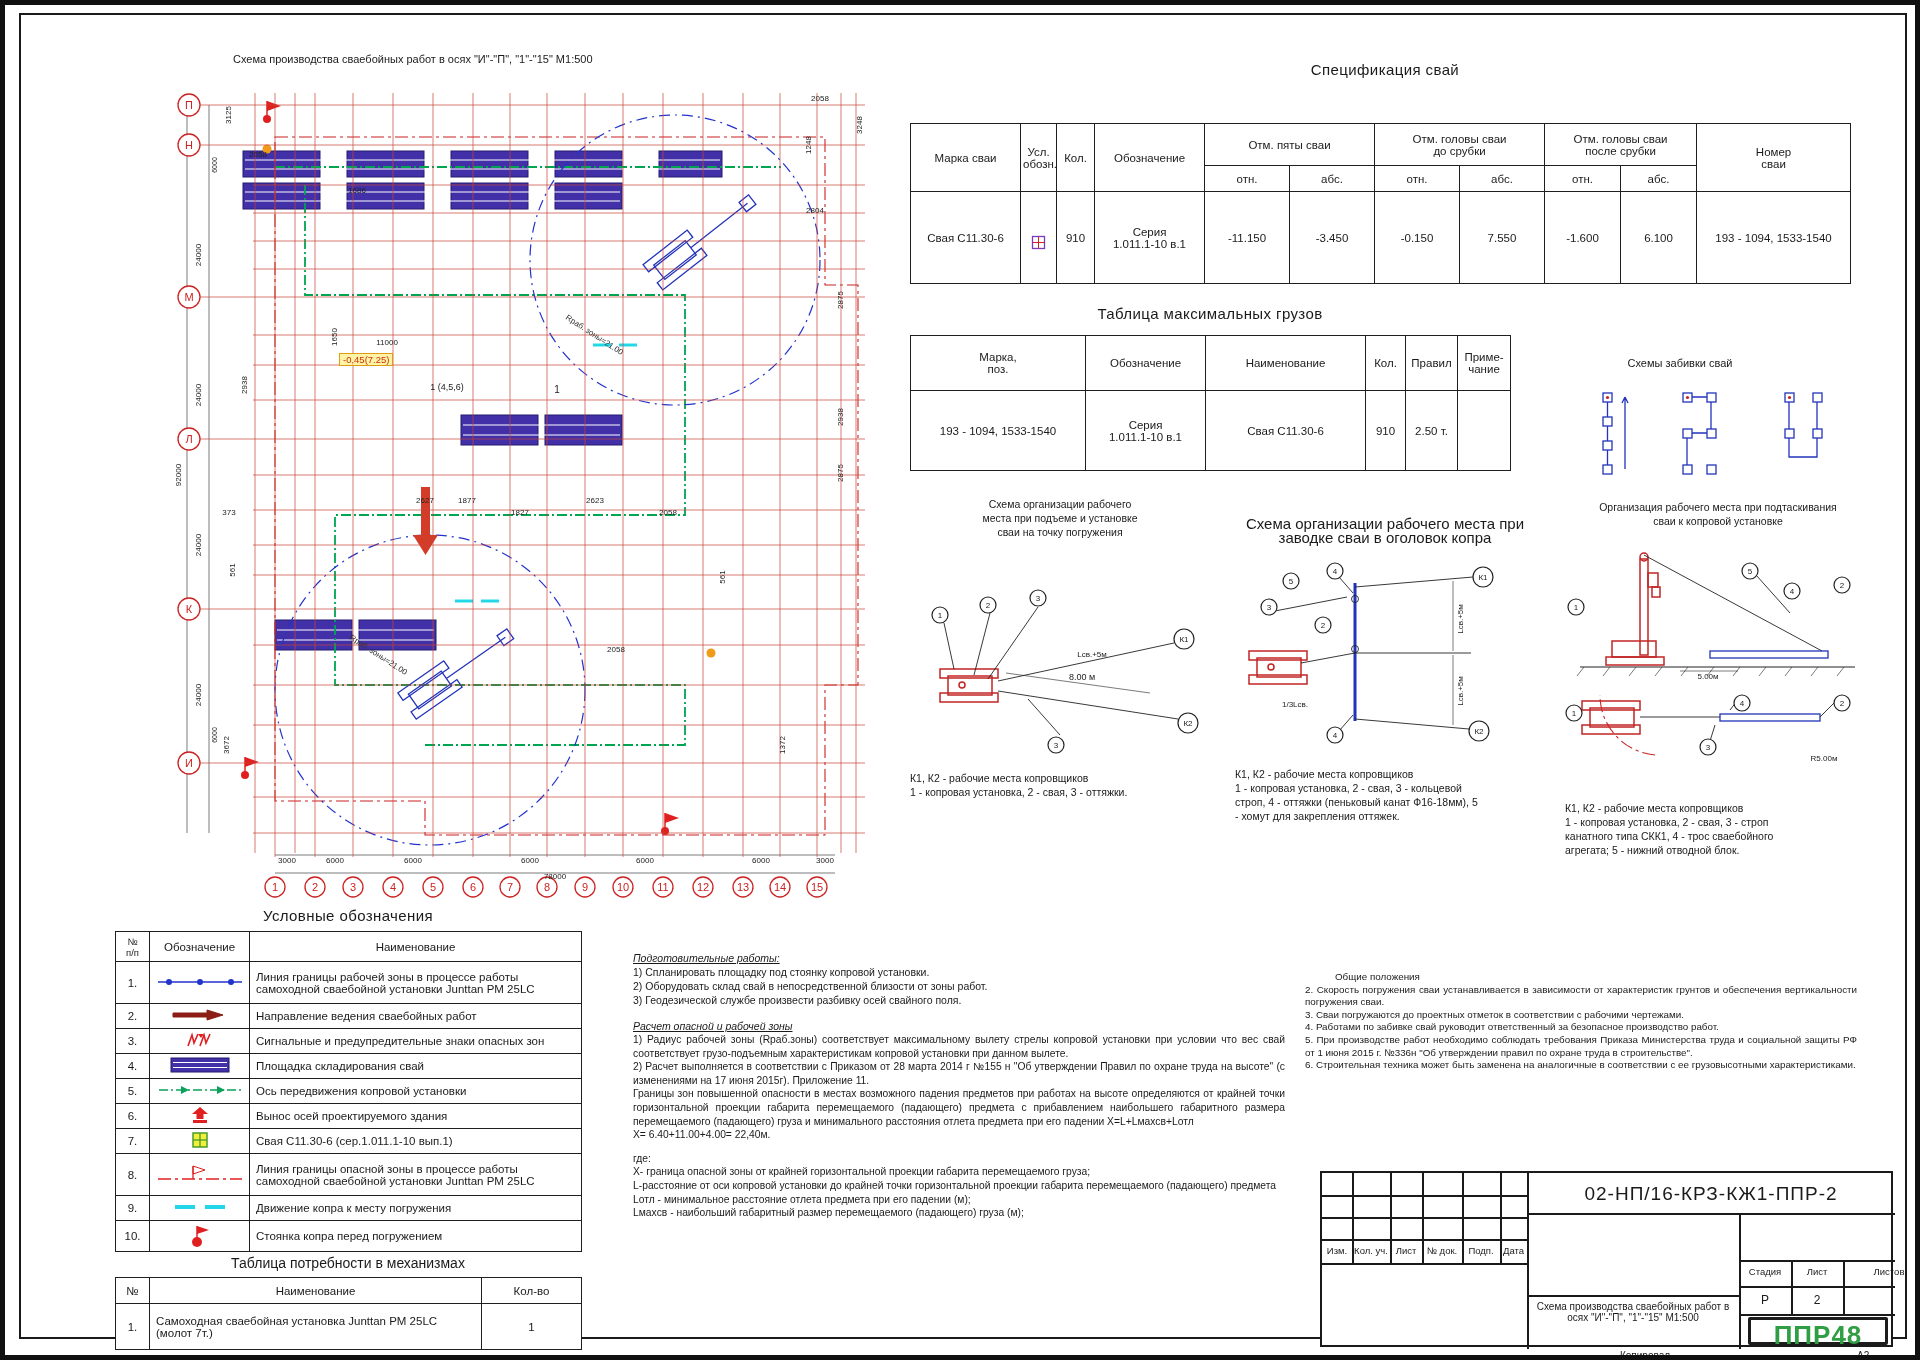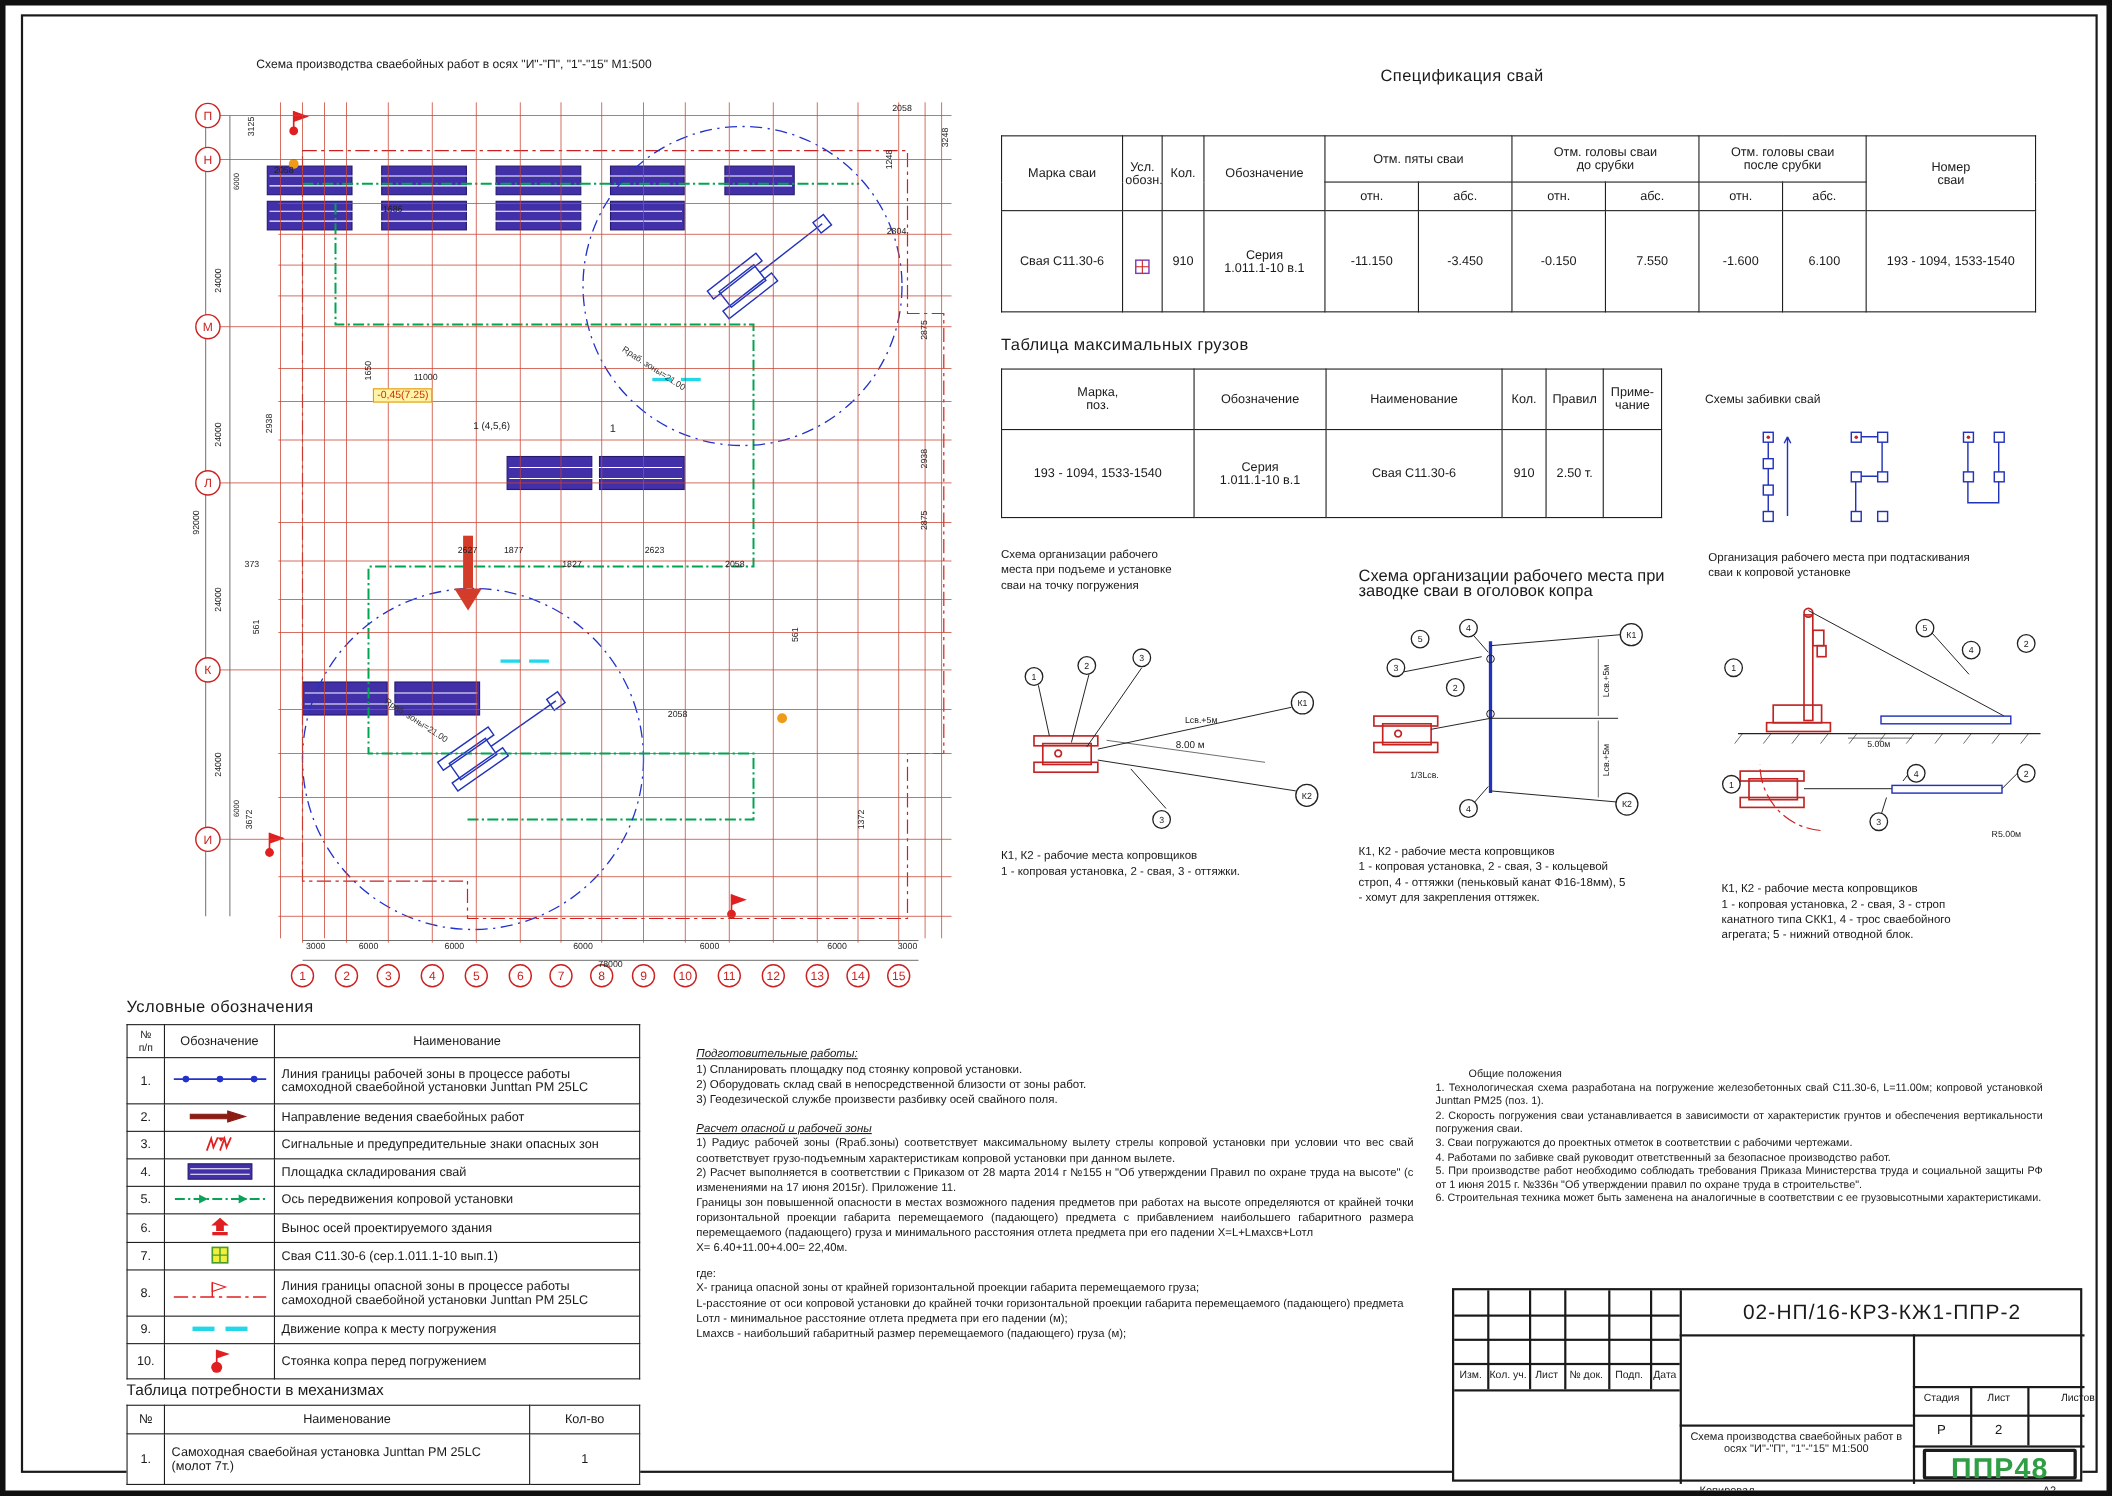--- a/index.html
+++ b/index.html
@@ -1,21 +1,21 @@
 <!DOCTYPE html>
 <html><head>
 <meta charset="utf-8">
 <style>
   html,body{margin:0;padding:0;background:#151515;}
   *{box-sizing:border-box;}
   .sheet{position:relative;width:1920px;height:1360px;background:#ffffff;border:5px solid #101010;
          font-family:"Liberation Sans",sans-serif;color:#1a1a1a;overflow:hidden;}
   .frame{position:absolute;left:14px;top:8px;right:8px;bottom:16px;border:2px solid #1a1a1a;pointer-events:none;}
   .t{position:absolute;}
-  .ctr{}
+  .ctr{text-align:center;}
   .ttl{font-size:15px;letter-spacing:.4px;}
   
   table.dt{border-collapse:collapse;table-layout:fixed;position:absolute;background:#fff;}
   .dt td{border:1.6px solid #1f1f1f;text-align:center;vertical-align:middle;font-size:11.5px;
          padding:1px 2px;white-space:pre-line;color:#1a1a1a;font-family:"Liberation Sans",sans-serif;}
   .dt td.l{text-align:left;padding-left:6px;}
   
   svg text{font-family:"Liberation Sans",sans-serif;}
   .grid{stroke:#c94433;stroke-width:.7;}
   .bub{fill:#fff;stroke:#cc2222;stroke-width:1.3;}
@@ -681,21 +681,20 @@
     <div style="height:10px;"></div>
     <div class="par">где:</div>
     <div class="par">X- граница опасной зоны от крайней горизонтальной проекции габарита перемещаемого груза;</div>
     <div class="par">L-расстояние от оси копровой установки до крайней точки горизонтальной проекции габарита перемещаемого (падающего) предмета</div>
     <div class="par">Lотл - минимальное расстояние отлета предмета при его падении (м);</div>
     <div class="par">Lмаxсв - наибольший габаритный  размер перемещаемого (падающего) груза (м);</div>
   </div>
 
   <div class="t" style="left:1300px;top:966px;width:552px;">
     <div class="gn" style="margin-left:30px;">Общие положения</div>
-    <div class="gn">1. Технологическая схема разработана на погружение железобетонных  свай  С11.30-6, L=11.00м; копровой установкой Junttan PM25 (поз. 1).</div>
     <div class="gn">2. Скорость погружения сваи устанавливается в зависимости от характеристик грунтов и обеспечения вертикальности погружения сваи.</div>
     <div class="gn">3. Сваи погружаются до проектных отметок в соответствии с рабочими чертежами.</div>
     <div class="gn">4. Работами по забивке свай руководит ответственный за безопасное производство работ.</div>
     <div class="gn">5. При производстве работ необходимо соблюдать требования Приказа Министерства труда и социальной защиты РФ от 1 июня 2015 г. №336н "Об утверждении правил по охране труда в строительстве".</div>
     <div class="gn">6. Строительная техника может быть заменена на аналогичные в соответствии с ее грузовысотными характеристиками.</div>
   </div>
 
   <div id="tb">
     <div class="ln" style="left:205px;top:0;width:2px;height:176px;"></div>
 

